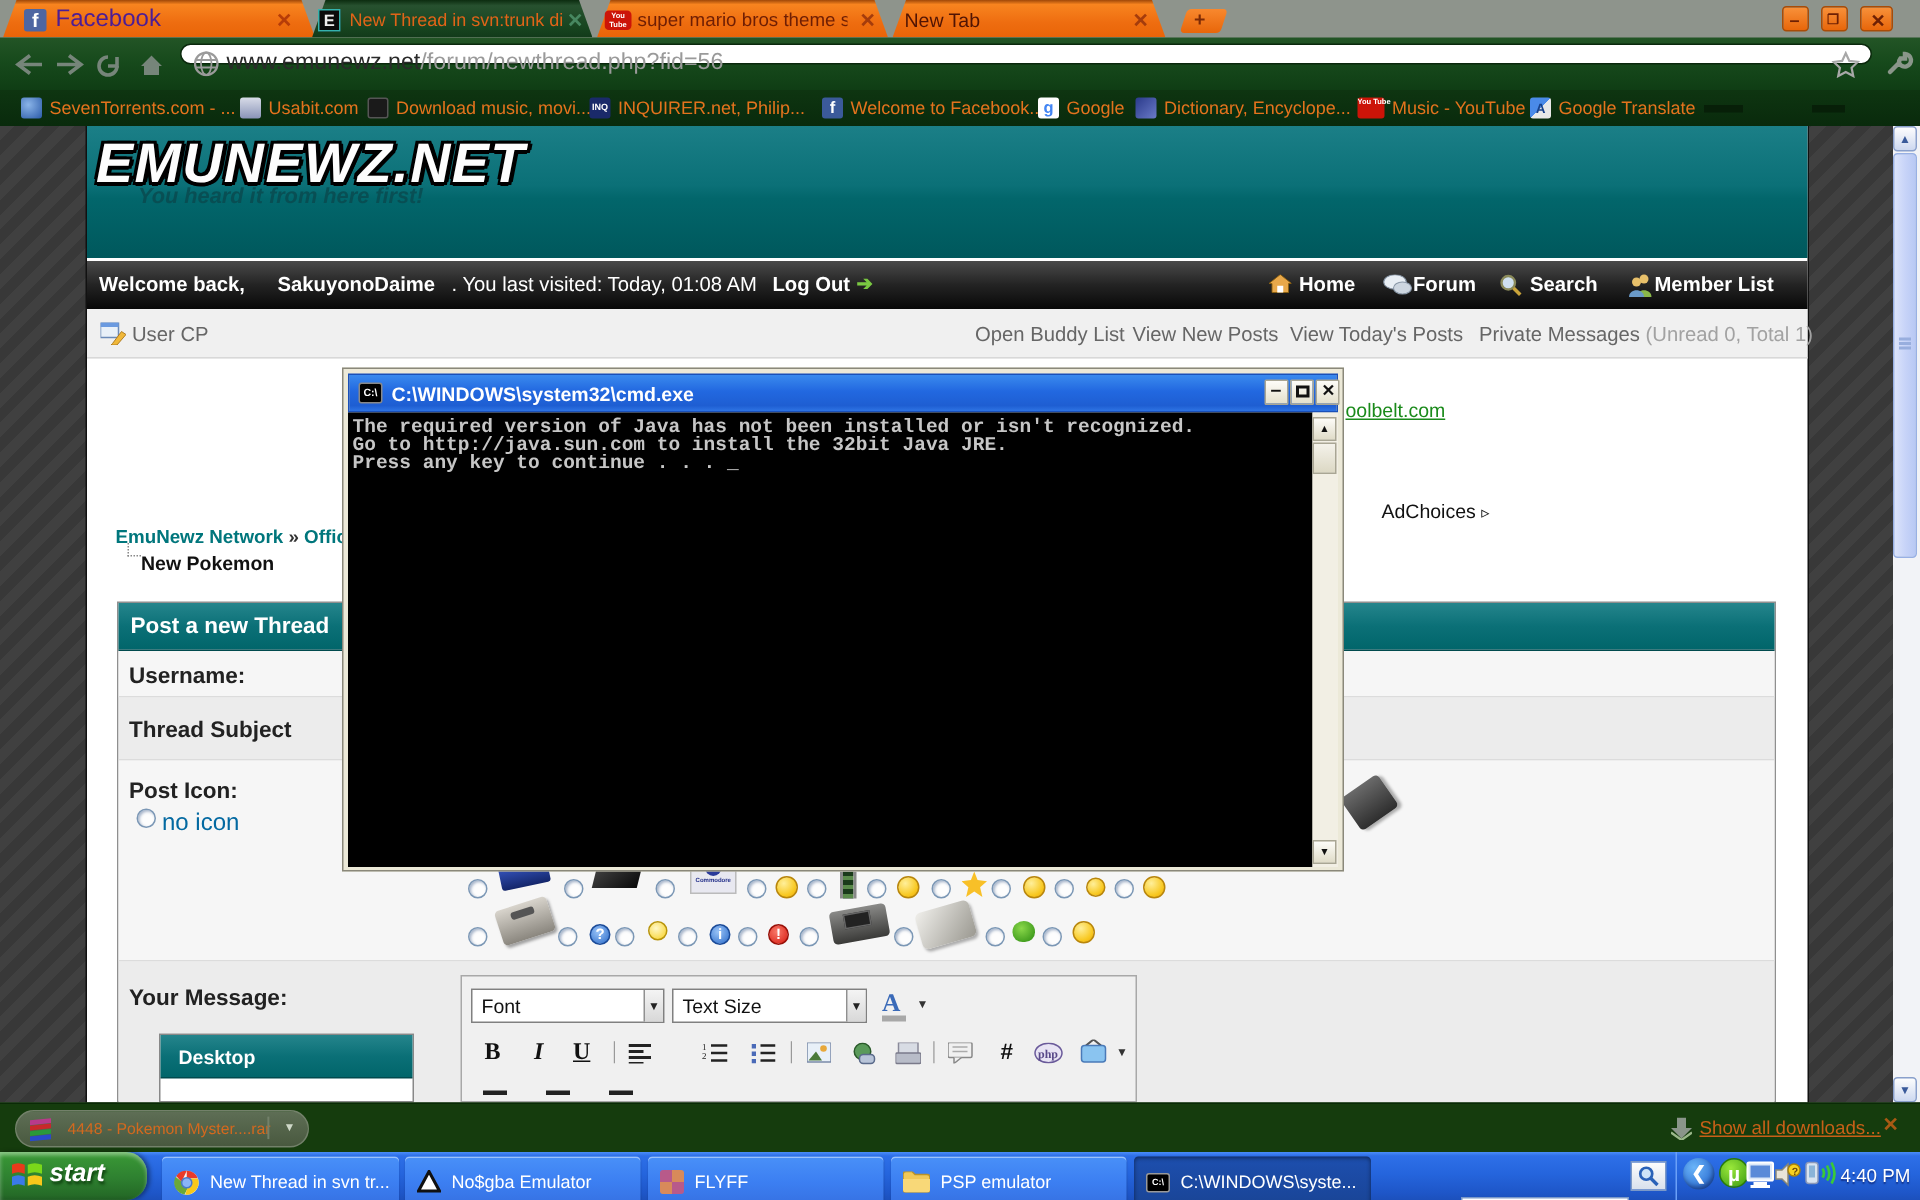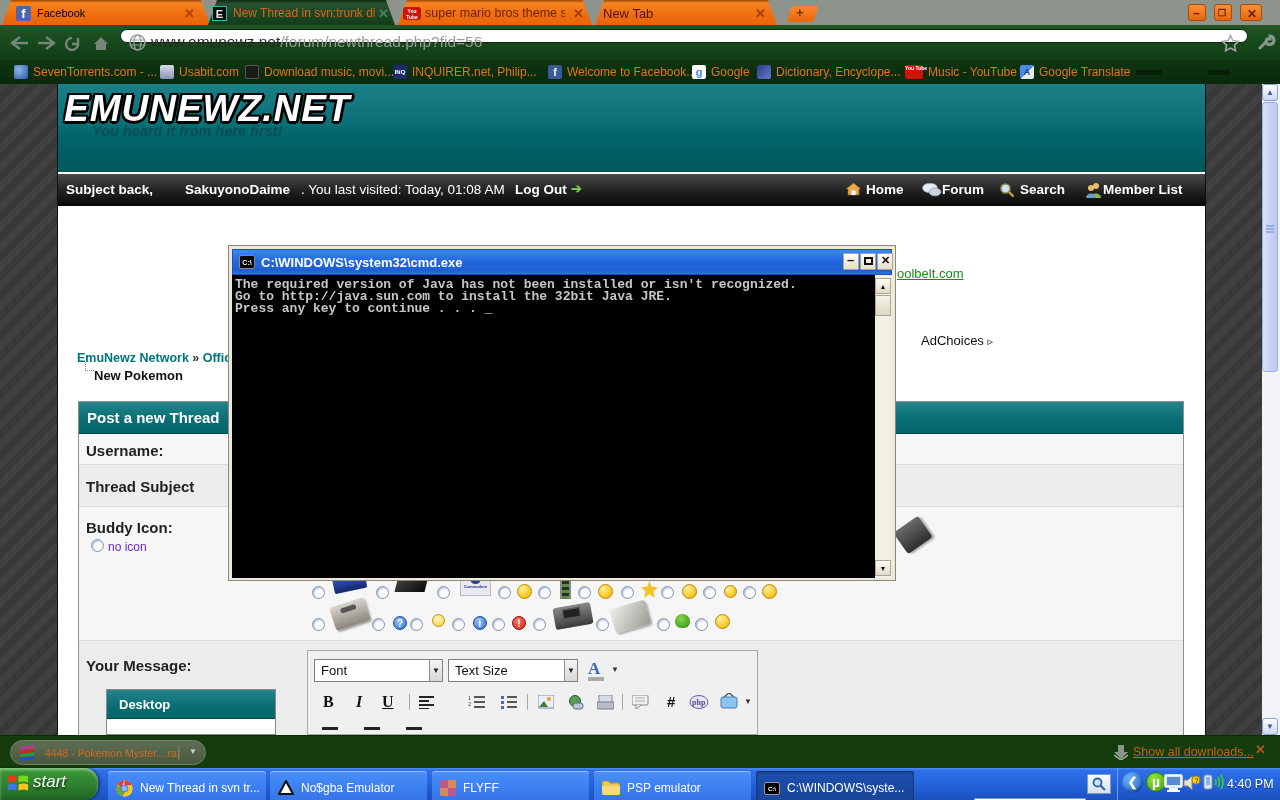--- a/index.html
+++ b/index.html
@@ -51,21 +51,21 @@
 </style></head><body>
 <div id="s">
 
 <div id="tabs">
  <div class="tab" style="left:2px;width:208px;"></div>
  <div class="tab act" style="left:208px;width:187px;"></div>
  <div class="tab" style="left:398px;width:194px;"></div>
  <div class="tab" style="left:595px;width:182px;"></div>
  <div class="tlab" style="left:16px;width:190px;">
    <span style="width:15px;height:15px;background:#4e66a2;border-radius:2px;color:#fff;font-weight:bold;font-size:13px;text-align:center;line-height:16px;display:inline-block">f</span>
-   <span style="margin-left:6px;font-size:11px;color:#000000">Facebook</span>
+   <span style="margin-left:6px;font-size:16px;color:#4c1d95">Facebook</span>
    <span style="position:absolute;left:168px;color:#b63c08;font-weight:bold;font-size:13px">✕</span>
  </div>
  <div class="tlab" style="left:212px;width:180px;">
    <span style="width:15px;height:15px;background:#0b0b0b;border:1px solid #35b3ad;color:#eee;font-weight:bold;font-size:11px;text-align:center;line-height:15px;display:inline-block">E</span>
    <span style="margin-left:6px;font-size:12px;color:#e06418;width:142px;overflow:hidden;white-space:nowrap;display:inline-block">New Thread in svn:trunk discu</span>
    <span style="position:absolute;left:166px;color:#478760;font-weight:bold;font-size:13px">✕</span>
  </div>
  <div class="tlab" style="left:403px;width:186px;">
    <span style="width:18px;height:13px;background:#cc1408;border-radius:3px;color:#fff;font-weight:bold;font-size:5px;text-align:center;line-height:6px;display:inline-block;padding-top:1px">You<br>Tube</span>
    <span style="margin-left:4px;font-size:12.5px;color:#6e1e04;width:140px;overflow:hidden;white-space:nowrap;display:inline-block">super mario bros theme song -</span>
@@ -130,21 +130,21 @@
  <div style="position:absolute;left:1208px;top:10px;width:22px;height:5px;background:#071f08"></div>
 </div>
 
 <div id="vp">
  <div id="content">
   <div id="phead">
     <div id="logo">EMUNEWZ.NET</div>
     <div id="tagline">You heard it from here first!</div>
   </div>
   <div id="wbar">
-    <span style="position:absolute;left:8px;top:8px">Subject back,</span>
+    <span style="position:absolute;left:8px;top:8px">Welcome back,</span>
     <span style="position:absolute;left:127px;top:8px">SakuyonoDaime</span>
     <span style="position:absolute;left:243px;top:8px;font-weight:normal">. You last visited: Today, 01:08 AM</span>
     <span style="position:absolute;left:457px;top:8px">Log Out</span>
     <span style="position:absolute;left:513px;top:7px;color:#7ac842;font-size:13px">➔</span>
     <svg width="15" height="13" style="position:absolute;left:788px;top:9px" viewBox="0 0 15 13">
             <path d="M7.5 0 L0 6 L2 6 L2 12 L13 12 L13 6 L15 6 Z" fill="#e8a84a" stroke="#8a6010" stroke-width=".6"></path>
             <rect x="5.5" y="7.5" width="4" height="4.5" fill="#fff"></rect>
           </svg>
     <span style="position:absolute;left:808px;top:8px">Home</span>
     <svg width="20" height="14" style="position:absolute;left:864px;top:9px" viewBox="0 0 20 14">
@@ -158,35 +158,47 @@
           </svg>
     <span style="position:absolute;left:962px;top:8px">Search</span>
     <svg width="18" height="16" style="position:absolute;left:1027px;top:8px" viewBox="0 0 18 16">
             <circle cx="11" cy="4" r="3" fill="#e8c06a"></circle>
             <path d="M6 16 C6 10 16 10 16 16 Z" fill="#8ab84a"></path>
             <circle cx="6" cy="6" r="3" fill="#e8c06a"></circle>
             <path d="M1 16 C1 10 11 10 11 16 Z" fill="#6a9ac8"></path>
           </svg>
     <span style="position:absolute;left:1045px;top:8px">Member List</span>
   </div>
+  <div id="ubar">
+    <svg width="17" height="15" style="position:absolute;left:9px;top:9px" viewBox="0 0 17 15">
+            <rect x="0" y="0" width="12" height="10" fill="#e8f0f8" stroke="#6a8ab8" stroke-width="1"></rect>
+            <rect x="0" y="0" width="12" height="3" fill="#6a9ae0"></rect>
+            <path d="M8 14 L14 6 L17 8 L11 15 L7 15 Z" fill="#f0b83a" stroke="#a8741a" stroke-width=".6"></path>
+          </svg>
+    <span style="position:absolute;left:30px;top:9px">User CP</span>
+    <span style="position:absolute;left:592px;top:9px">Open Buddy List</span>
+    <span style="position:absolute;left:697px;top:9px">View New Posts</span>
+    <span style="position:absolute;left:802px;top:9px">View Today's Posts</span>
+    <span style="position:absolute;left:928px;top:9px">Private Messages <span style="color:#a2a2a2">(Unread 0, Total 1)</span></span>
+  </div>
   <div id="crumb">EmuNewz Network <span style="color:#333">»</span> Official EmuNewz Site Discussion</div>
   <div style="position:absolute;left:27px;top:278px;width:9px;height:9px;border-left:1px dotted #888;border-bottom:1px dotted #888"></div>
   <div id="nthread">New Pokemon</div>
   <div id="ptable">
     <div id="thead2">Post a new Thread</div>
     <div class="trow" style="top:32px;height:31px;background:#f6f6f6">
             <span class="lbl" style="position:absolute;left:7px;top:8px">Username:</span>
           </div>
     <div class="trow" style="top:63px;height:42px;background:#ececec">
             <span class="lbl" style="position:absolute;left:7px;top:13px">Thread Subject</span>
           </div>
     <div class="trow" style="top:105px;height:134px;background:#f6f6f6">
-      <span class="lbl" style="position:absolute;left:7px;top:12px">Buddy Icon:</span>
+      <span class="lbl" style="position:absolute;left:7px;top:12px">Post Icon:</span>
       <span class="radio" style="position:absolute;left:12px;top:32px"></span>
-      <span style="position:absolute;left:29px;top:33px;font-size:12px;color:#6d28d9">no icon</span>
+      <span style="position:absolute;left:29px;top:33px;font-size:16px;color:#0369a1">no icon</span>
     </div>
 
     <div style="position:absolute;left:819px;top:120px;width:30px;height:26px;background:linear-gradient(#6a6a6a,#2e2e2e);border-radius:3px;transform:rotate(-35deg);box-shadow:2px 2px 2px rgba(0,0,0,.3)"></div>
 
     <span class="radio" style="position:absolute;left:233px;top:184px"></span>
     <div style="position:absolute;left:254px;top:172px;width:33px;height:17px;background:linear-gradient(#3a5ac8,#14266a);border-radius:2px;transform:rotate(-12deg)"></div>
     <span class="radio" style="position:absolute;left:297px;top:184px"></span>
     <div style="position:absolute;left:318px;top:170px;width:30px;height:20px;background:linear-gradient(135deg,#4a4a4a,#0a0a0a);transform:skewX(-14deg)"></div>
     <span class="radio" style="position:absolute;left:358px;top:184px"></span>
     <div style="position:absolute;left:381px;top:168px;width:31px;height:26px;background:#e8e8f0;border:1px solid #bbb;font-size:4px;color:#24308a;text-align:center"><div style="width:11px;height:11px;margin:2px auto 0;background:conic-gradient(#2a3a9a 0 70%,#c81820 0 100%);border-radius:50%"></div><b>Commodore</b></div>
@@ -368,21 +380,21 @@
 </div>
 
 <div id="tkbar">
   <div id="startbtn" style="position:absolute;left:0;top:0;width:98px;height:32px;background:linear-gradient(#43a33c 0%,#389435 12%,#2e8030 55%,#256b27 90%,#1f5c22 100%);border-radius:0 14px 14px 0;box-shadow:inset 0 2px 3px rgba(255,255,255,.4),2px 0 3px rgba(0,0,0,.4);">
     <svg width="22" height="21" style="position:absolute;left:7px;top:5px" viewBox="0 0 22 21">
       <path d="M1 3.5 Q5 1.5 9.5 3.5 L9.5 9.5 Q5 7.5 1 9.5 Z" fill="#e83a1a"></path>
       <path d="M11.5 3.5 Q16 1.5 21 3.5 L21 9.5 Q16 7.5 11.5 9.5 Z" fill="#7ad81a"></path>
       <path d="M1 11.5 Q5 9.5 9.5 11.5 L9.5 17.5 Q5 15.5 1 17.5 Z" fill="#3a7ae8"></path>
       <path d="M11.5 11.5 Q16 9.5 21 11.5 L21 17.5 Q16 15.5 11.5 17.5 Z" fill="#f8c81a"></path>
     </svg>
-    <span style="position:absolute;left:33px;top:4px;color:#fff;font-weight:normal;font-style:italic;font-size:17px;text-shadow:1px 2px 2px rgba(0,40,0,.7)">start</span>
+    <span style="position:absolute;left:33px;top:4px;color:#fff;font-weight:bold;font-style:italic;font-size:17px;text-shadow:1px 2px 2px rgba(0,40,0,.7)">start</span>
   </div>
   <div class="tkbtn" style="left:108px;width:158px;">
     <svg width="17" height="17" style="margin-left:8px" viewBox="0 0 17 17">
           <circle cx="8.5" cy="8.5" r="8" fill="#f4f4f4"></circle>
           <path d="M8.5 .5 A8 8 0 0 1 15.9 5.5 L8.5 5.5 Z" fill="#e83a2a"></path>
           <path d="M8.5 .5 A8 8 0 0 0 1.5 4 L5 8 Z" fill="#e83a2a"></path>
           <path d="M1.1 4.5 A8 8 0 0 0 7 16.3 L9.5 11.5 Z" fill="#6aa83a"></path>
           <path d="M7.5 16.4 A8 8 0 0 0 15.9 5.6 L11 5.6 Z" fill="#f8c818"></path>
           <circle cx="8.5" cy="8.5" r="3.4" fill="#8ab4f8" stroke="#4a7ac8"></circle>
         </svg>

